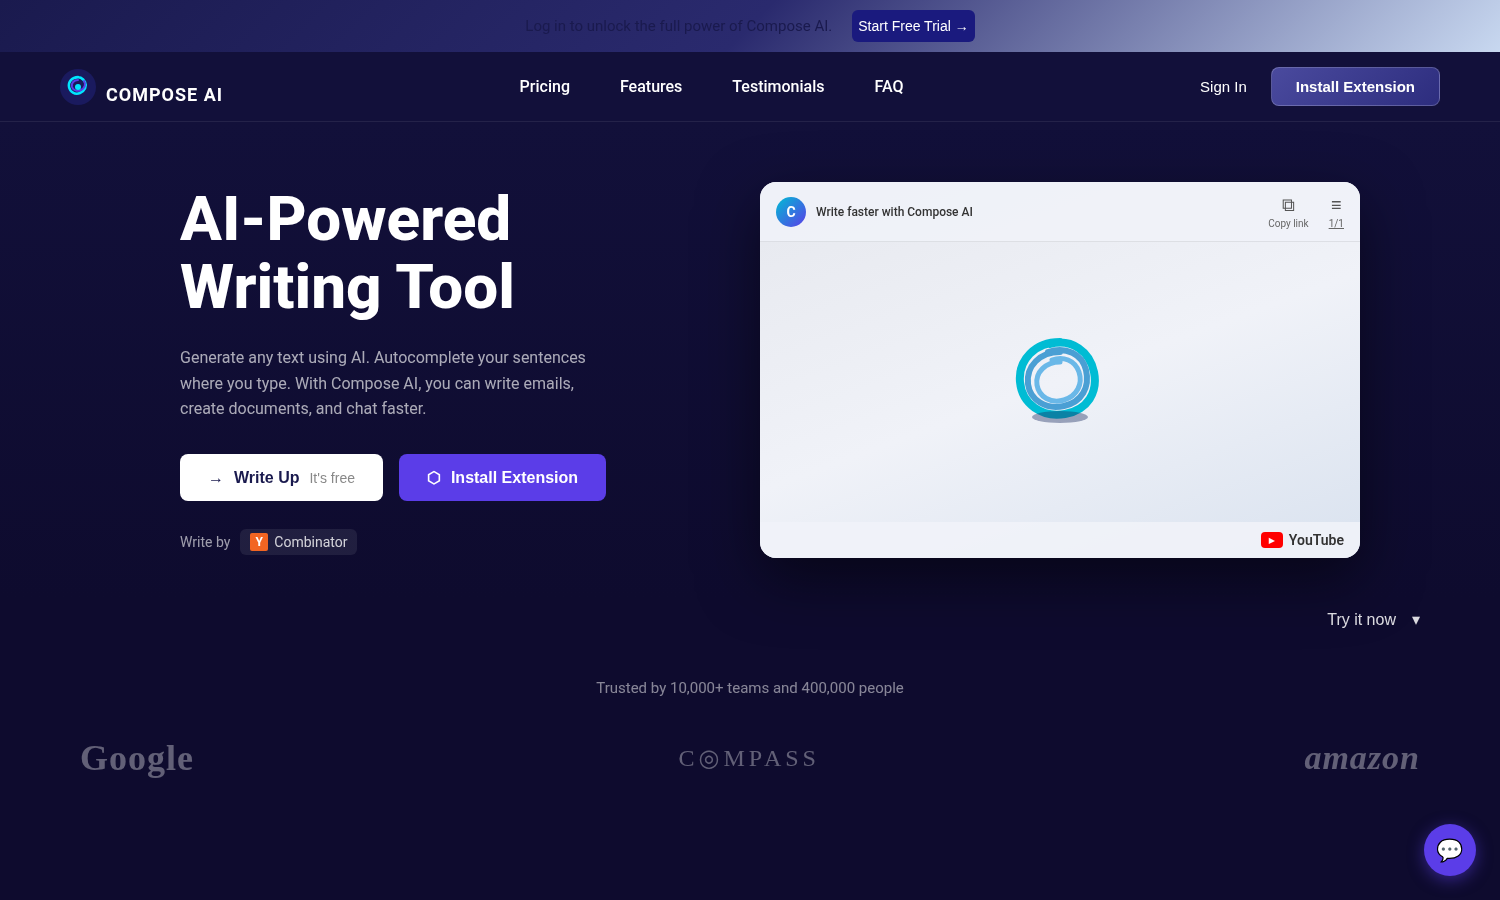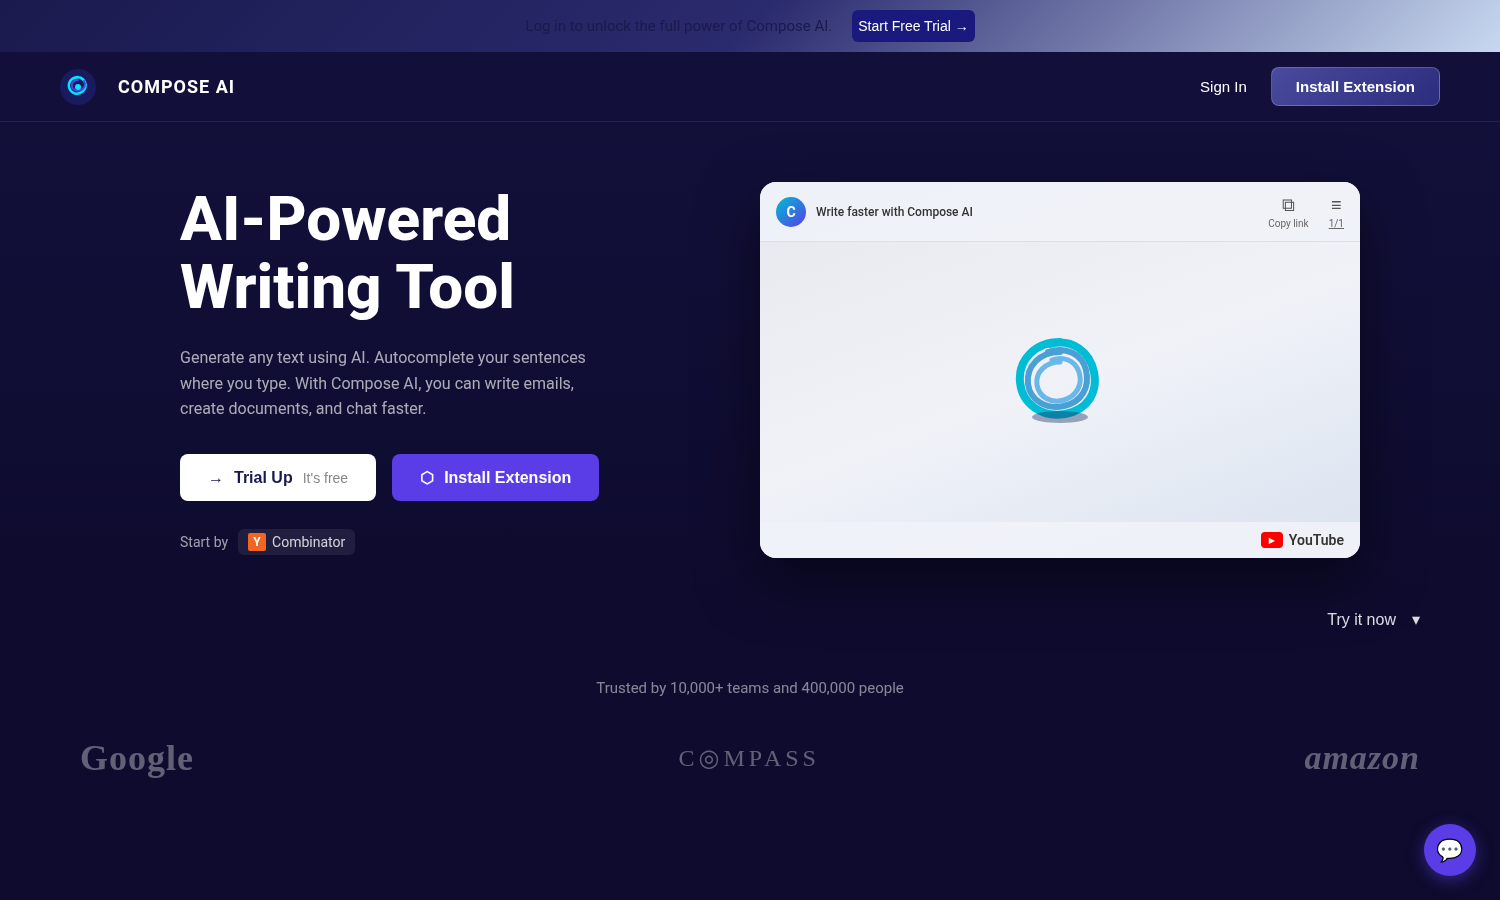--- a/index.html
+++ b/index.html
@@ -45,22 +45,22 @@
       background: #12103a;
       border-bottom: 1px solid rgba(255,255,255,0.08);
       padding: 0 60px;
       display: flex;
       align-items: center;
       justify-content: space-between;
       height: 70px;
     }
     .logo-area {
       display: flex;
-      align-items: center;
-      gap: 22px;
+      align-items: flex-end;
+      gap: 10px;
       cursor: pointer;
     }
     .logo-icon {
       width: 36px;
       height: 36px;
     }
     .logo-text {
       font-size: 18px;
       font-weight: 700;
       color: #fff;
@@ -408,50 +408,56 @@
   <div class="logo-area">
     <svg class="logo-icon" viewBox="0 0 36 36" fill="none" xmlns="http://www.w3.org/2000/svg">
       <circle cx="18" cy="18" r="18" fill="#1a1a5e"></circle>
       <path d="M18 8 C12 8, 8 13, 9 18 C10 23, 15 26, 20 24 C25 22, 27 17, 25 13 C23 9, 19 7, 15 9" stroke="#00e5ff" stroke-width="2.5" fill="none" stroke-linecap="round"></path>
       <path d="M18 11 C14 11, 11 14, 12 18 C13 21, 17 23, 21 21 C25 19, 26 15, 24 12" stroke="#5b3de8" stroke-width="2" fill="none" stroke-linecap="round"></path>
       <circle cx="18" cy="18" r="3" fill="#00e5ff"></circle>
     </svg>
     <span class="logo-text">COMPOSE AI</span>
   </div>
 
+  <div class="nav-links">
+    <a class="nav-link">Pricing</a>
+    <a class="nav-link">Features</a>
+    <a class="nav-link">Testimonials</a>
+    <a class="nav-link">FAQ</a>
+  </div>
 
   <div class="nav-actions">
     <button class="sign-in-btn">Sign In</button>
     <button class="install-ext-btn">Install Extension</button>
   </div>
 </nav>
 
 <div class="main-content">
 
   <div class="hero-left">
     <h1 class="hero-title">
       <span>AI-Powered</span>
       <span>Writing Tool</span>
     </h1>
     <p class="hero-subtitle">Generate any text using AI. Autocomplete your sentences where you type. With Compose AI, you can write emails, create documents, and chat faster.</p>
 
     <div class="hero-buttons">
       <button class="btn-signup">
         <span>→</span>
-        <span>Trial Up</span>
+        <span>Write Up</span>
         <span class="free-label">It's free</span>
       </button>
       <button class="btn-install">
         <span>⬡</span>
         <span>Install Extension</span>
       </button>
     </div>
 
     <div class="backed-by">
-      <span class="backed-text">Start by</span>
+      <span class="backed-text">Write by</span>
       <div class="ycombinator-badge">
         <div class="y-logo">Y</div>
         <span class="ycombinator-text">Combinator</span>
       </div>
     </div>
   </div>
 
   <div class="hero-right">
     <div class="video-card">
       <div class="video-header">

